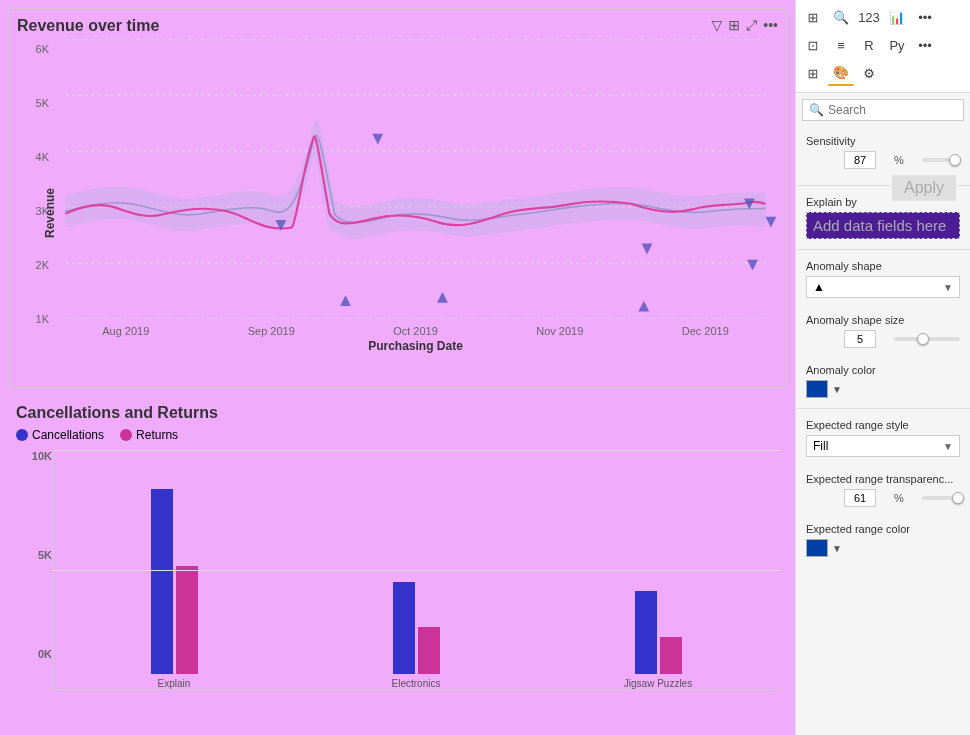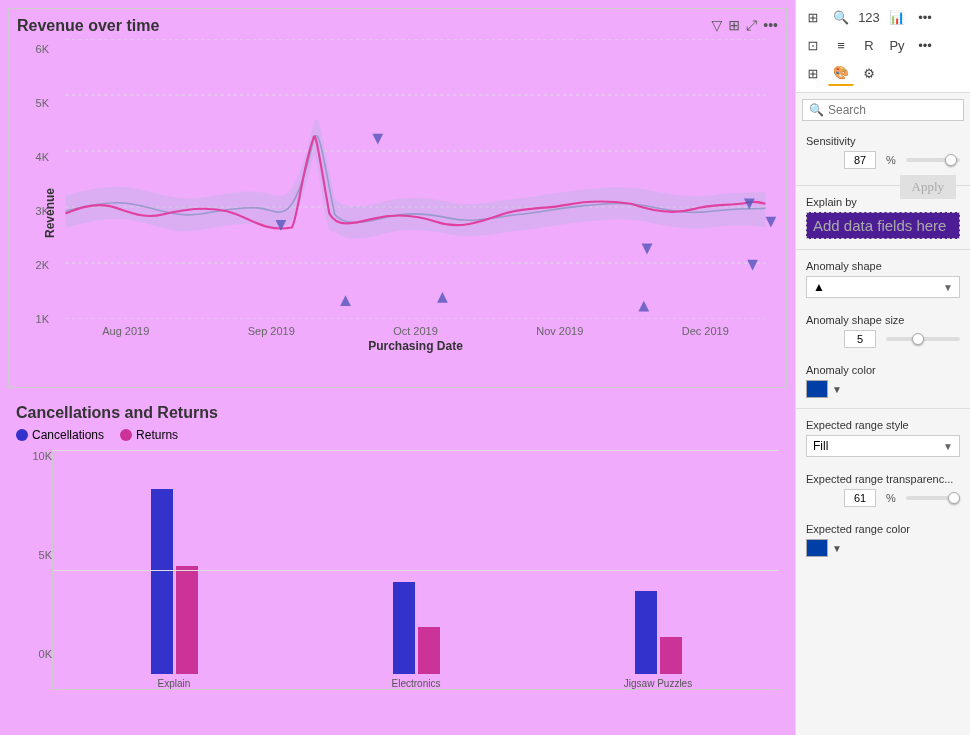--- a/index.html
+++ b/index.html
@@ -18,44 +18,44 @@
     .x-label { text-align: center; font-size: 12px; color: #333; font-weight: 600; margin-top: 2px; }
     .chart-svg { width: 100%; height: 280px; }
 
     
     .bar-chart-container { padding: 4px 8px; flex: 1; }
     .bar-chart-title { font-size: 16px; font-weight: 600; color: #333; margin-bottom: 6px; }
     .legend { display: flex; gap: 16px; margin-bottom: 8px; }
     .legend-item { display: flex; align-items: center; gap: 4px; font-size: 12px; }
     .legend-dot { width: 12px; height: 12px; border-radius: 50%; }
     .bar-chart-area { display: flex; height: 240px; }
-    .bar-y-axis { display: flex; flex-direction: column; justify-content: space-between; width: 36px; font-size: 11px; color: #666; text-align: right; padding-bottom: 30px; }
+    .bar-y-axis { display: flex; flex-direction: column; justify-content: space-between; width: 36px; font-size: 11px; color: #666; text-align: right; padding-bottom: 30px; font-weight: bold; }
     .bar-group { display: flex; flex-direction: column; align-items: center; flex: 1; height: 100%; justify-content: flex-end; }
     .bars { display: flex; gap: 3px; align-items: flex-end; }
     .bar { width: 22px; }
     .bar-label { font-size: 10px; color: #555; margin-top: 4px; text-align: center; }
     .x-axis-bar-label { font-size: 12px; color: #333; font-weight: 600; text-align: center; margin-top: 4px; }
 
     
     .right-panel { width: 175px; background: #f5f5f5; border-left: 1px solid #ddd; display: flex; flex-direction: column; }
     .toolbar-top { background: #fff; border-bottom: 1px solid #ddd; padding: 4px; }
     .toolbar-row { display: flex; gap: 2px; flex-wrap: wrap; margin-bottom: 2px; }
     .tb-btn { width: 26px; height: 26px; display: flex; align-items: center; justify-content: center; cursor: pointer; border-radius: 2px; font-size: 13px; color: #444; }
     .tb-btn.active { border-bottom: 2px solid #f0a500; }
     .search-box { display: flex; align-items: center; border: 1px solid #ccc; background: #fff; margin: 6px; padding: 3px 6px; }
     .search-icon { font-size: 12px; color: #888; margin-right: 4px; }
     .search-input { border: none; outline: none; font-size: 12px; width: 100%; background: transparent; }
     .panel-section { padding: 8px 10px; }
     .panel-label { font-size: 11px; color: #333; margin-bottom: 4px; }
-    .slider-row { display: flex; align-items: center; gap: 10px; padding-left: 38px; }
+    .slider-row { display: flex; align-items: center; gap: 18px; padding-left: 38px; }
     .slider-val { border: 1px solid #ccc; padding: 2px 4px; font-size: 11px; background: #fff; width: 32px; text-align: center; }
     .slider-pct { font-size: 11px; color: #555; }
     .slider-track { flex: 1; height: 4px; background: #ddd; border-radius: 2px; position: relative; }
     .slider-thumb { width: 12px; height: 12px; border-radius: 50%; background: #fff; border: 1px solid #aaa; position: absolute; top: -4px; box-shadow: 0 1px 2px rgba(0,0,0,0.3); cursor: pointer; }
-    .apply-btn { background: #e0e0e0; border: none; padding: 4px 12px; font-size: 13px; color: #aaa; cursor: not-allowed; float: right; margin-right: 4px; font-family: Liberation Serif, serif; }
+    .apply-btn { background: #e0e0e0; border: none; padding: 4px 12px; font-size: 16px; color: #aaa; cursor: not-allowed; float: right; margin-right: 4px; }
     .explain-box { border: 1px dashed #ccc; padding: 4px 6px; font-size: 15px; color: #aaa; background: #4c1d95; }
     .dropdown-box { display: flex; align-items: center; border: 1px solid #ccc; background: #fff; padding: 3px 6px; font-size: 12px; cursor: pointer; }
     .dropdown-arrow { margin-left: auto; font-size: 10px; color: #666; }
     .color-swatch { display: flex; align-items: center; gap: 4px; }
     .swatch { width: 22px; height: 18px; background: #003fa5; border: 1px solid #aaa; cursor: pointer; }
     .swatch-arrow { font-size: 10px; color: #555; cursor: pointer; }
     .divider { height: 1px; background: #ddd; margin: 2px 0; }
 
     .panel-scroll { overflow-y: auto; flex: 1; }
   </style>

